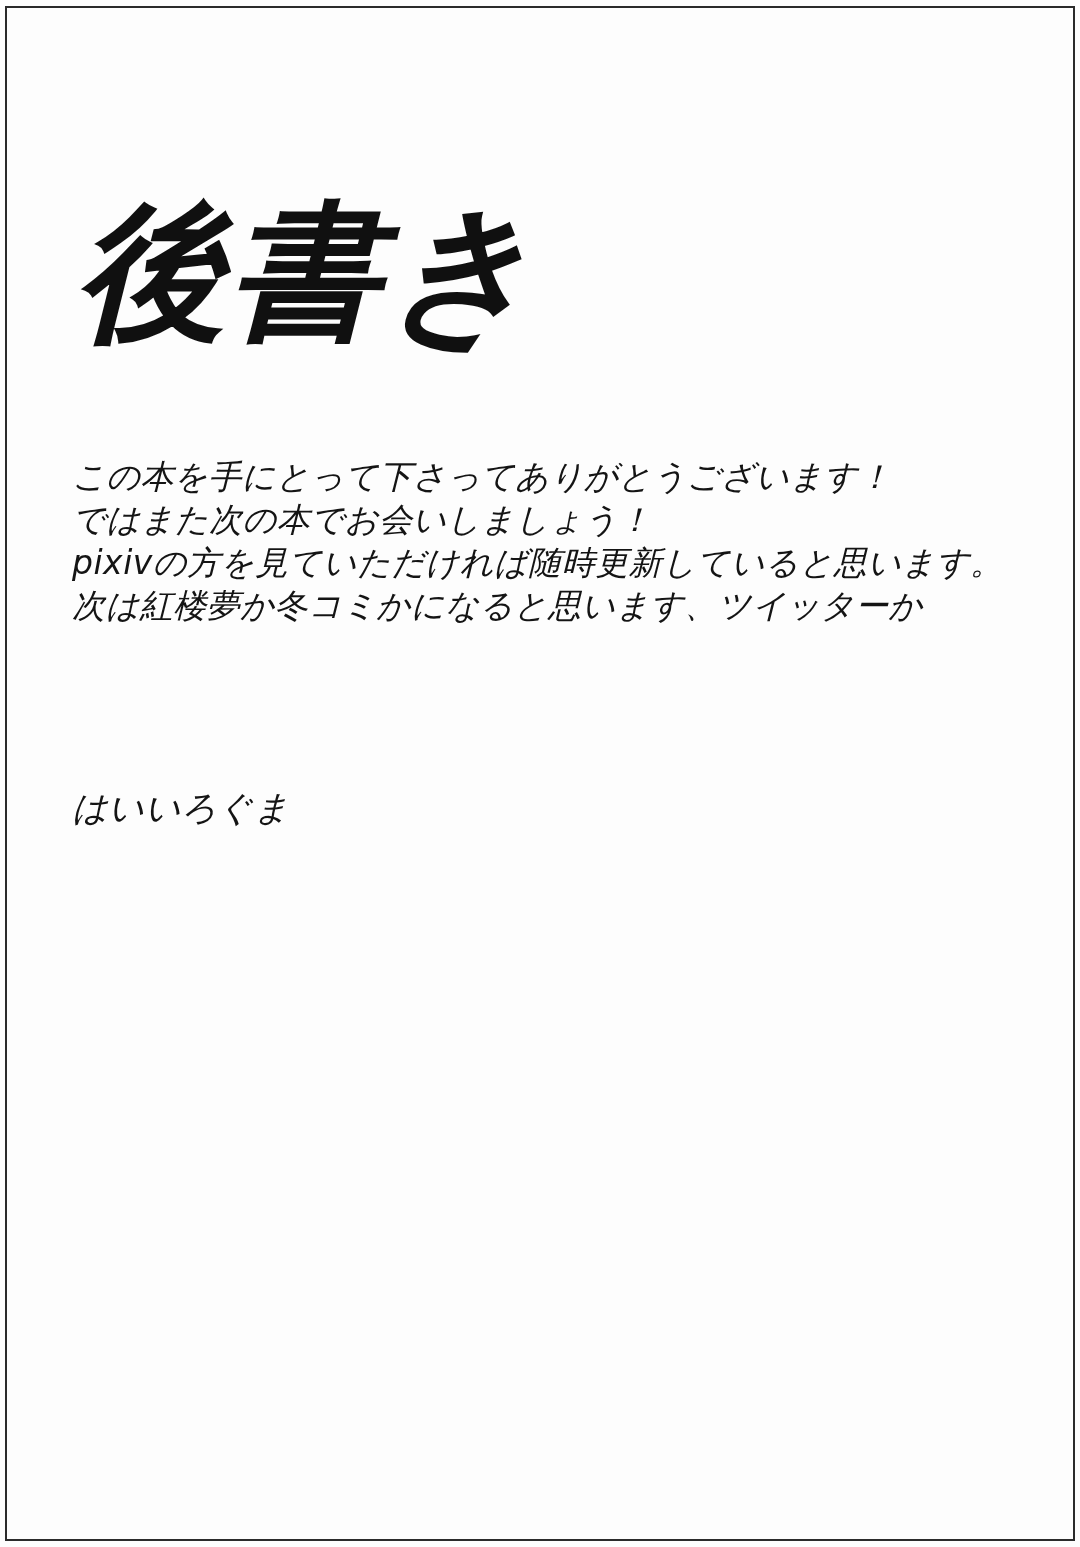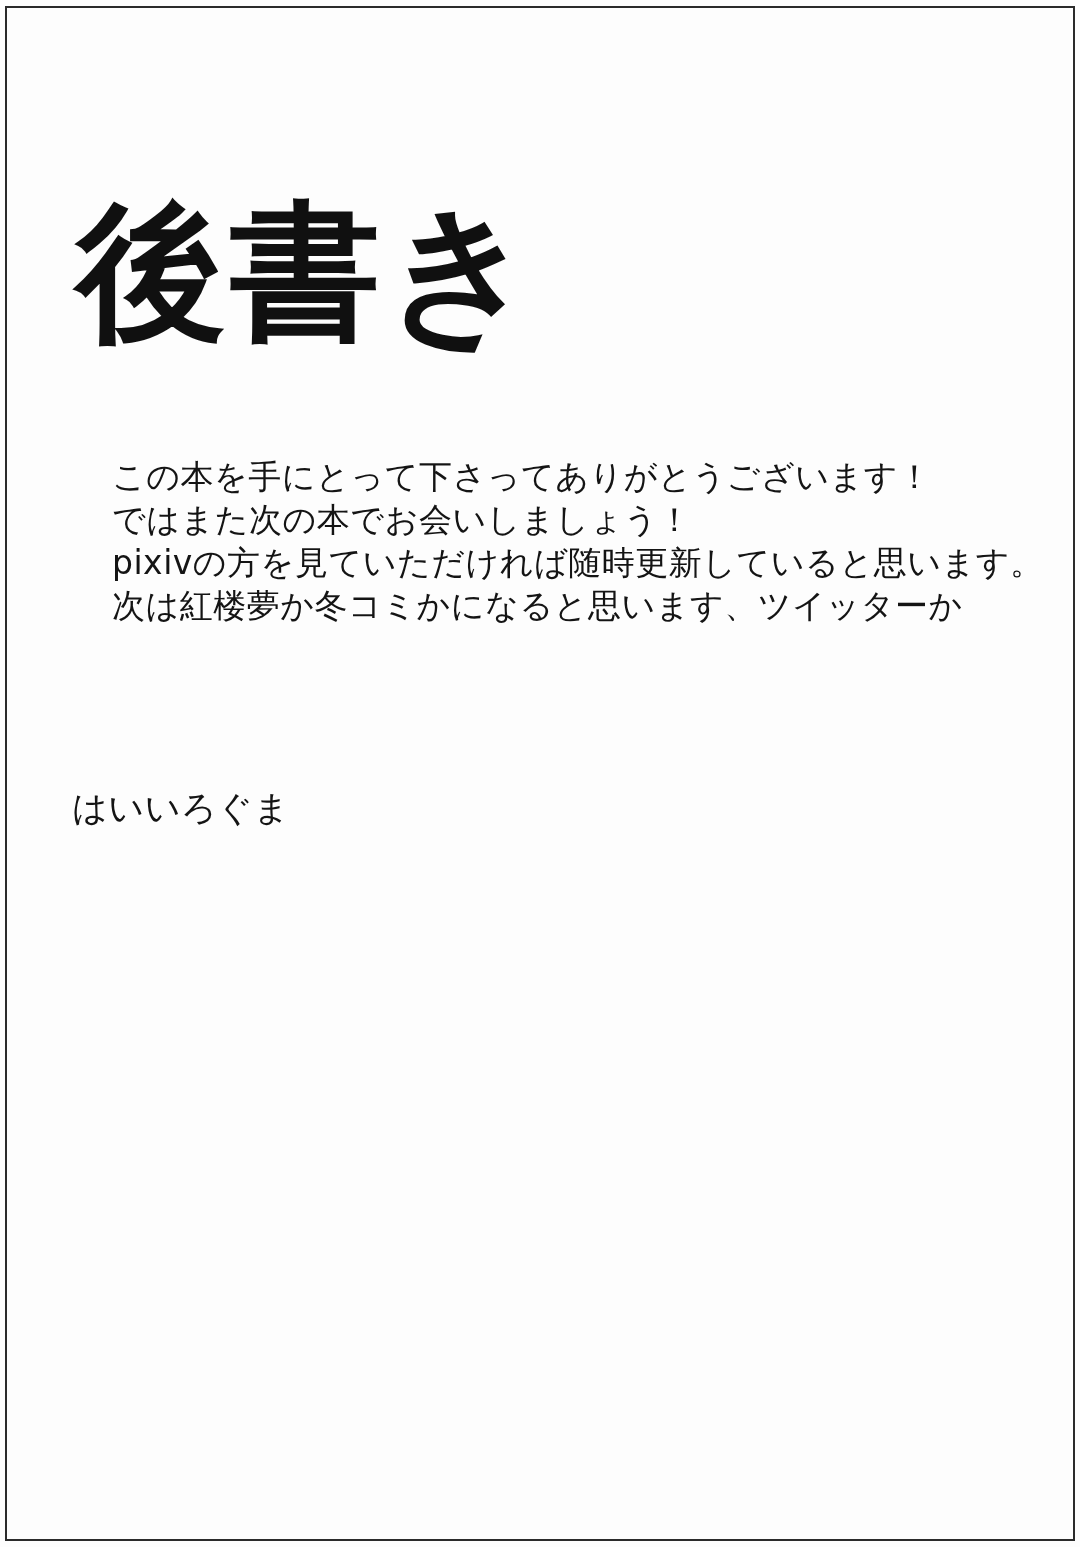--- a/index.html
+++ b/index.html
@@ -9,20 +9,21 @@
   }
   .page {
     position: relative;
     width: 1080px;
     height: 1547px;
     background: #fdfdfd;
     box-sizing: border-box;
     overflow: hidden;
     font-family: "DejaVu Sans", "Liberation Sans", sans-serif;
     color: #1a1a1a;
+    font-style: italic;
   }
   
   .page-frame {
     position: absolute;
     left: 5px;
     top: 6px;
     right: 5px;
     bottom: 6px;
     border: 2px solid #2b2b2b;
     box-sizing: border-box;
@@ -44,21 +45,20 @@
     left: 72px;
     top: 455px;
     width: 940px;
   }
   .body-line {
     font-size: 33px;
     line-height: 43px;
     color: #141414;
     white-space: nowrap;
     letter-spacing: 0.5px;
-    margin-left: 40px;
   }
   .signature {
     position: absolute;
     left: 72px;
     top: 787px;
     font-size: 35px;
     line-height: 43px;
     color: #141414;
     letter-spacing: 0.5px;
     white-space: nowrap;

